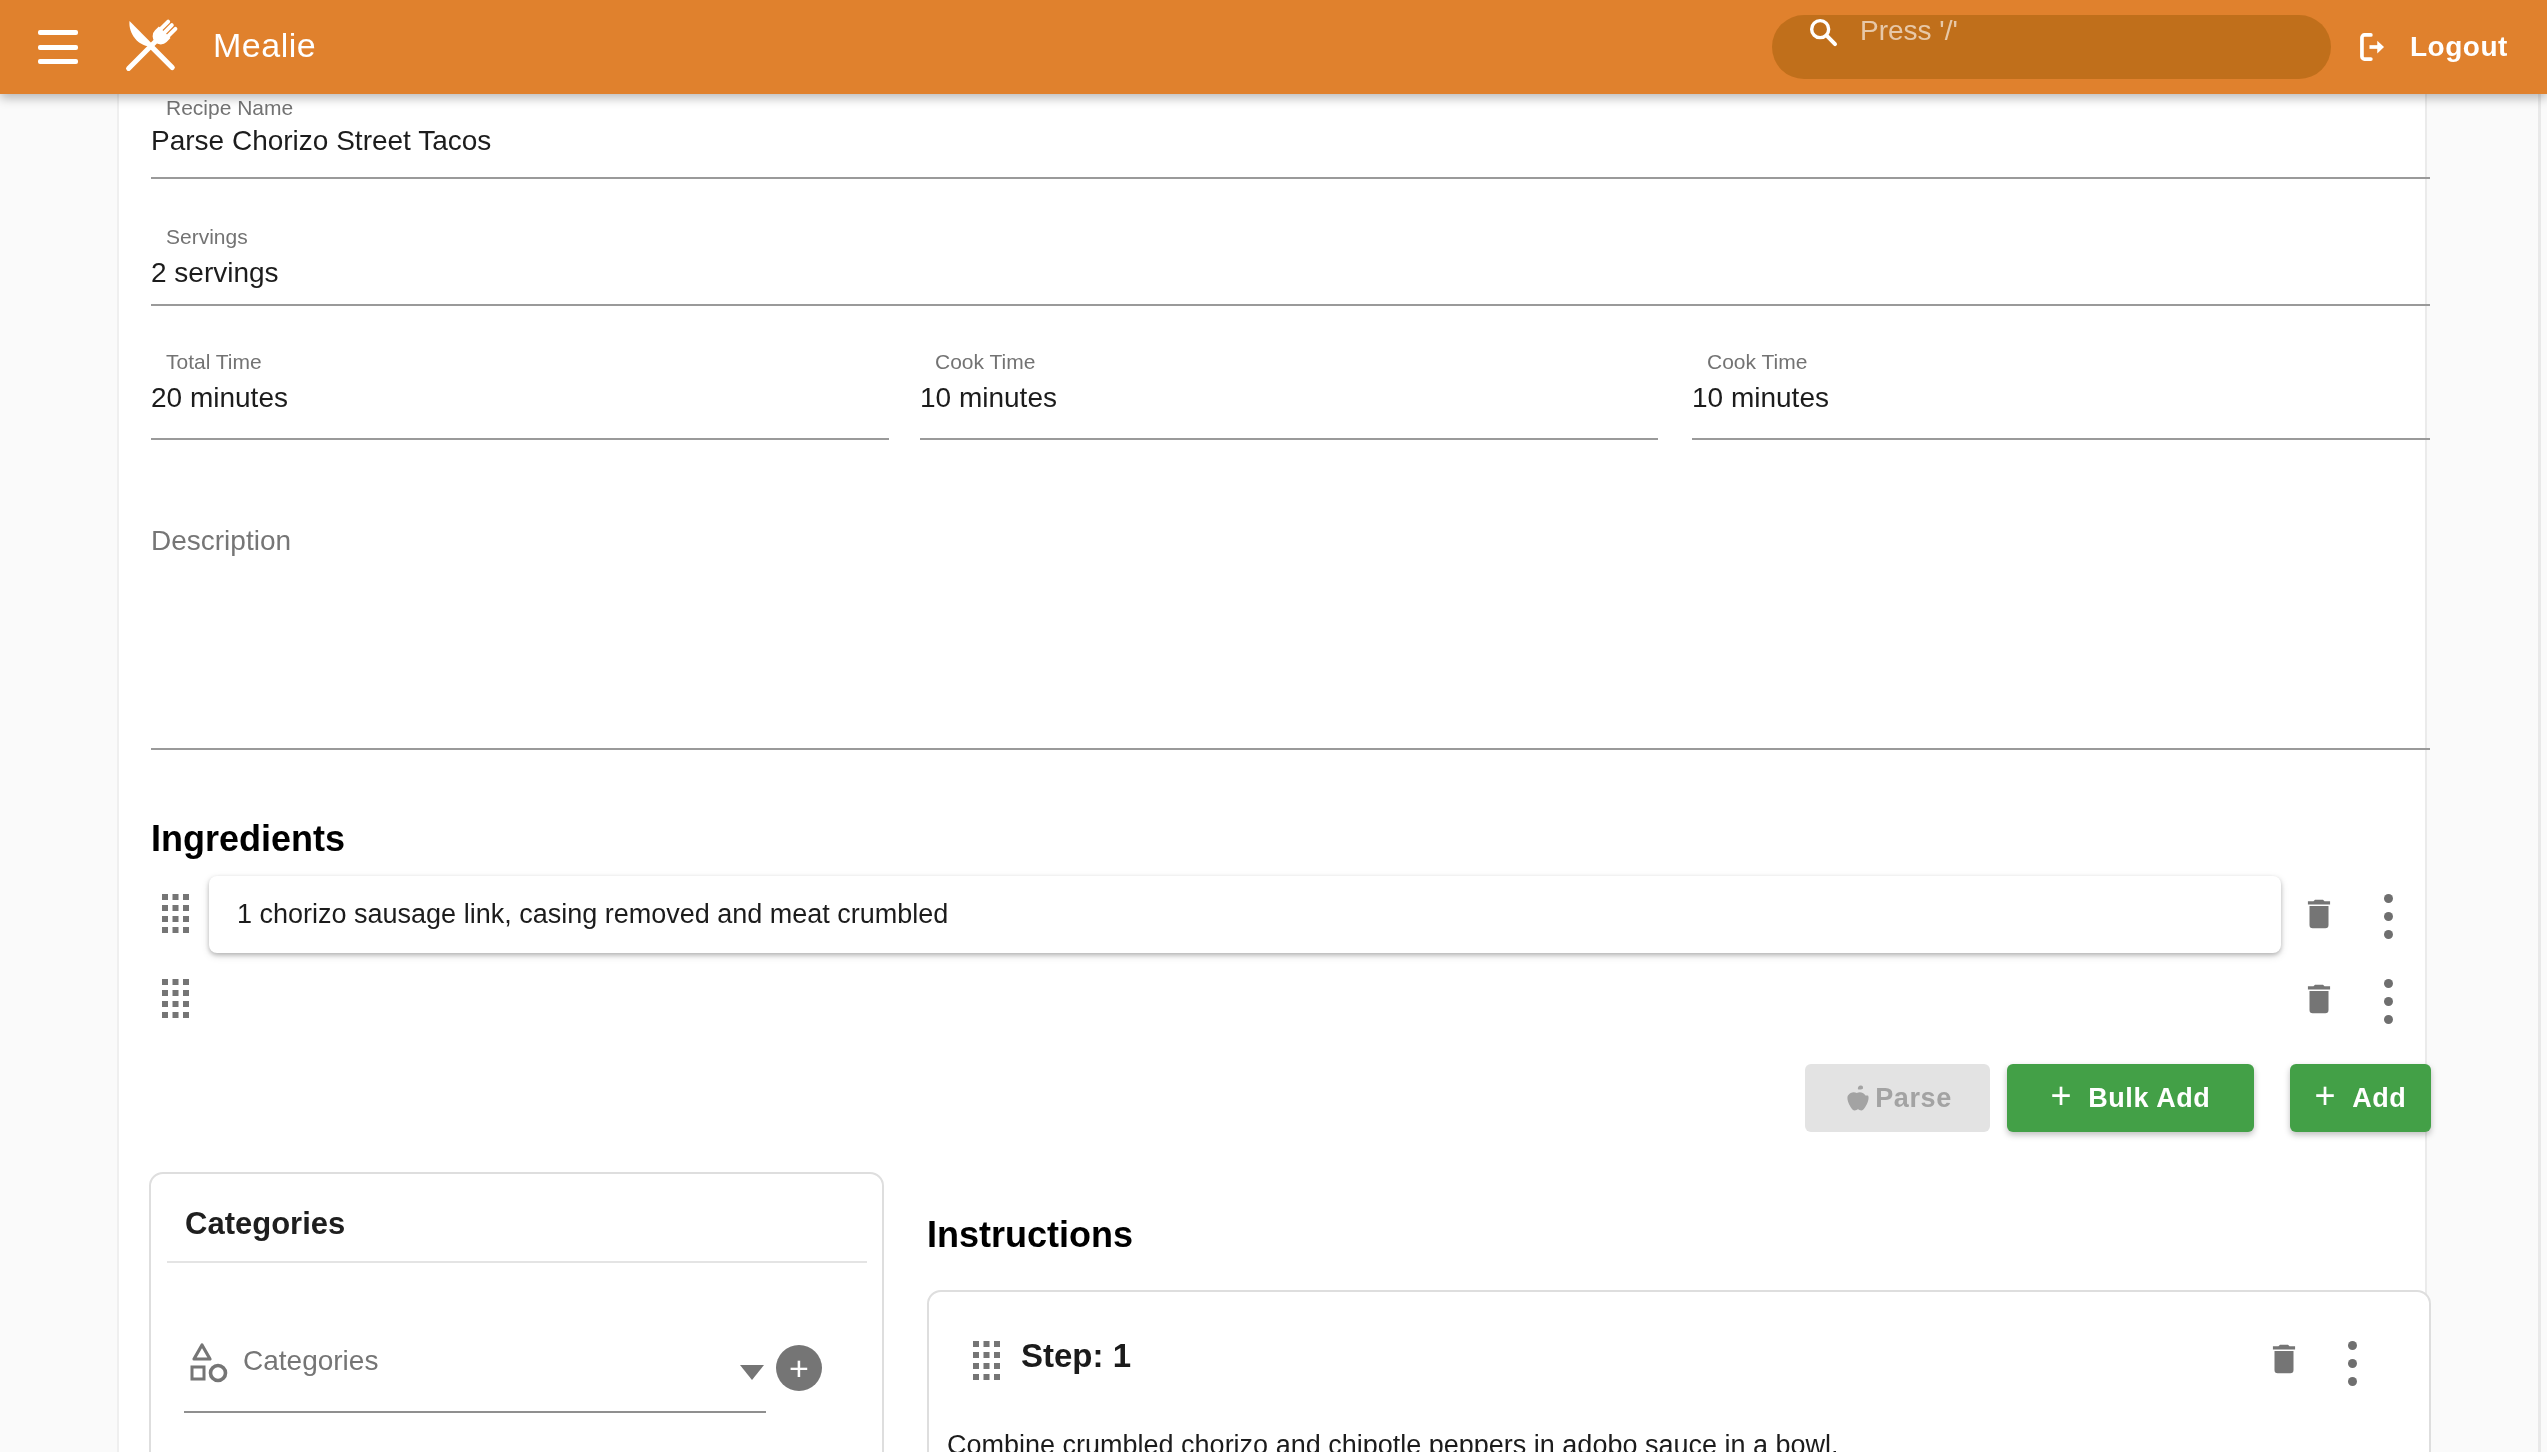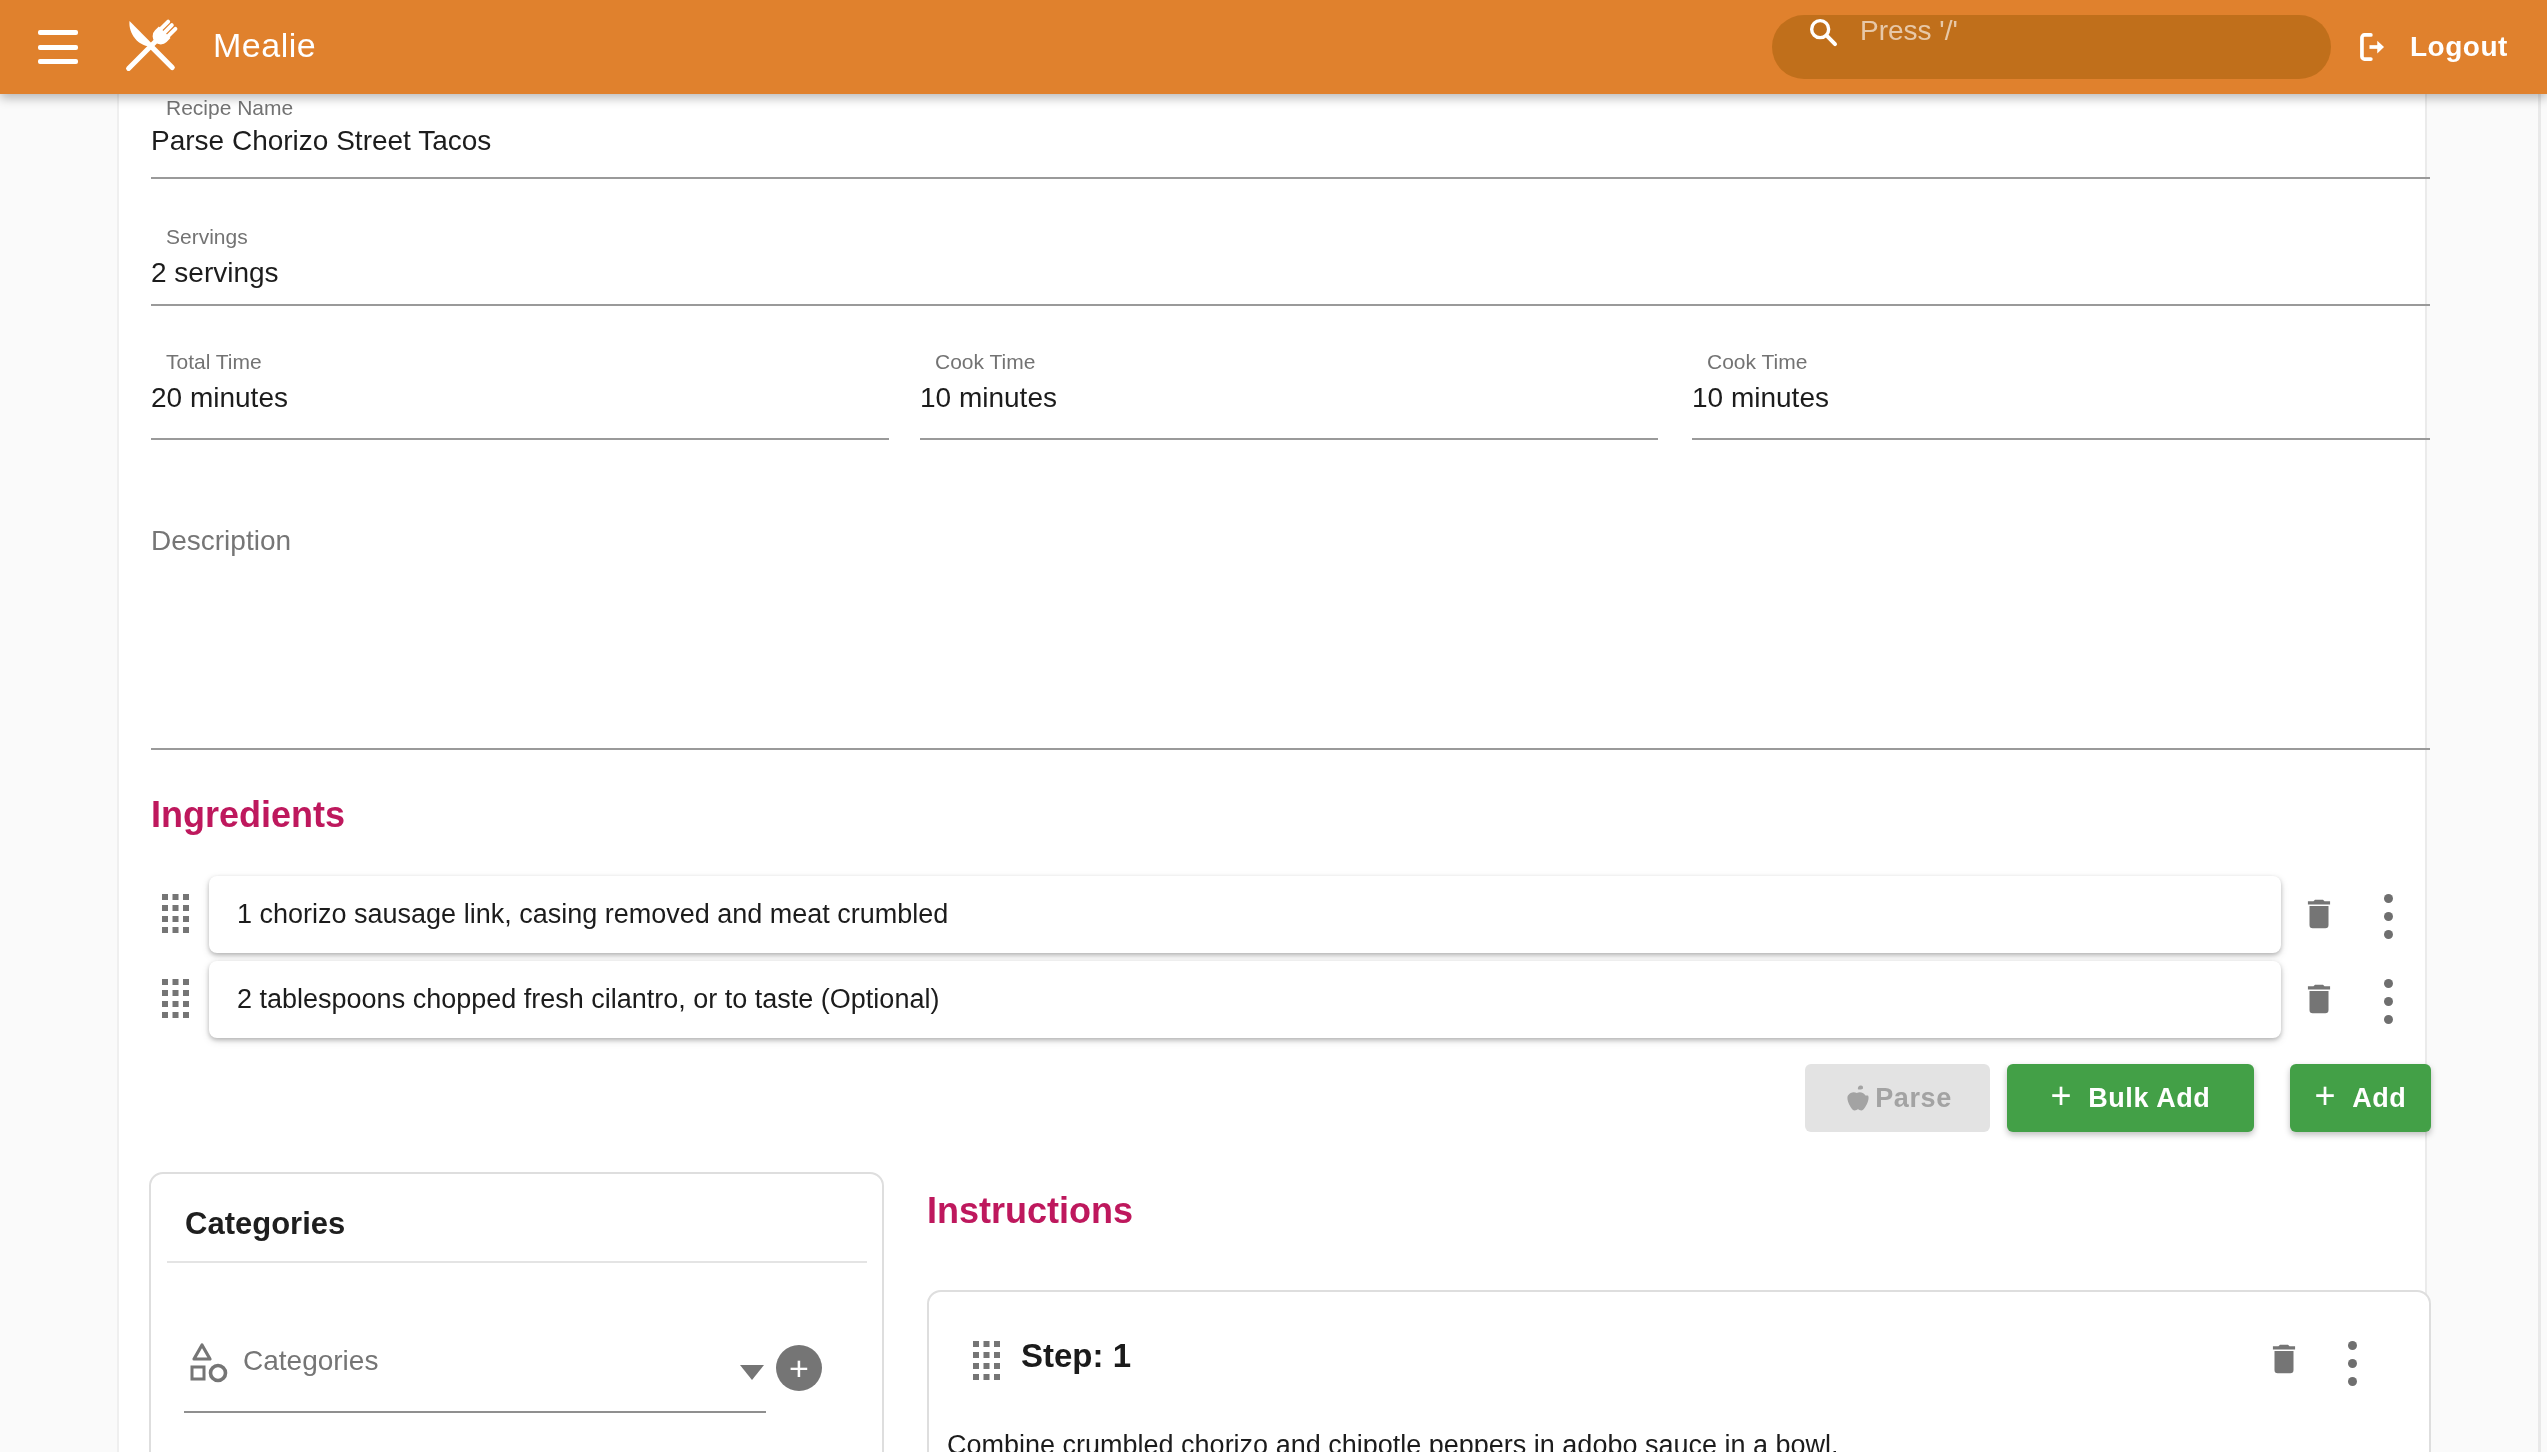--- a/index.html
+++ b/index.html
@@ -35,21 +35,21 @@
   }
   .search-input::placeholder { color:rgba(255,255,255,0.62); }
   .logout-btn { position:absolute; left:2356px; top:22px; height:50px; display:flex; align-items:center; gap:20px; cursor:pointer; }
   .logout-btn .lbl { color:#ffffff; font-size:28px; font-weight:700; letter-spacing:0.5px; }
   
   .f-label { position:absolute; color:#737373; font-size:21px;margin-left:15px; }
   .f-label-lg { position:absolute; color:#767676; font-size:28px; }
   .f-value { position:absolute; color:#1c1c1c; font-size:28px; white-space:nowrap; }
   .u-line { position:absolute; height:2px; background:#9A9A9A; }
   
-  .section-h { position:absolute; color:#be185d; font-size:36px; font-weight:700; }
+  .section-h { position:absolute; color:#000000; font-size:36px; font-weight:700;margin-top:24px; }
   
   .ing-card {
     position:absolute; left:209px; width:2072px; height:77px; background:#fff;
     border-radius:8px; box-shadow:0 2px 4px rgba(0,0,0,0.22), 0 3px 8px rgba(0,0,0,0.12);
     display:flex; align-items:center; padding-left:28px; font-size:27px; color:#1c1c1c;
   }
   .drag-handle { position:absolute; cursor:grab; }
   .icon-btn { position:absolute; cursor:pointer; background:none; border:none; }
   .kebab { display:flex; flex-direction:column; gap:9px; align-items:center; }
   .kebab i { width:9px; height:9px; border-radius:50%; background:#6F6F6F; }
@@ -194,23 +194,20 @@
     <rect x="0" y="11" width="6" height="6"></rect>
       <rect x="10.5" y="11" width="6" height="6"></rect>
       <rect x="21" y="11" width="6" height="6"></rect>
     <rect x="0" y="22" width="6" height="6"></rect>
       <rect x="10.5" y="22" width="6" height="6"></rect>
       <rect x="21" y="22" width="6" height="6"></rect>
     <rect x="0" y="33" width="6" height="6"></rect>
       <rect x="10.5" y="33" width="6" height="6"></rect>
       <rect x="21" y="33" width="6" height="6"></rect>
   </svg>
-  <div class="ing-card" style="top:961px;">
-    <span>2 tablespoons chopped fresh cilantro, or to taste (Optional)</span>
-  </div>
   <button class="icon-btn" style="left:2300px; top:977px;">
     <svg width="38" height="44" viewBox="0 0 24 24" fill="#757575">
       <path d="M19,4H15.5L14.5,3H9.5L8.5,4H5V6H19V4M6,19A2,2 0 0,0 8,21H16A2,2 0 0,0 18,19V7H6V19Z"></path>
     </svg>
   </button>
   <div class="icon-btn kebab" style="left:2384px; top:979px;">
       <i></i>
       <i></i>
       <i></i>
     </div>

